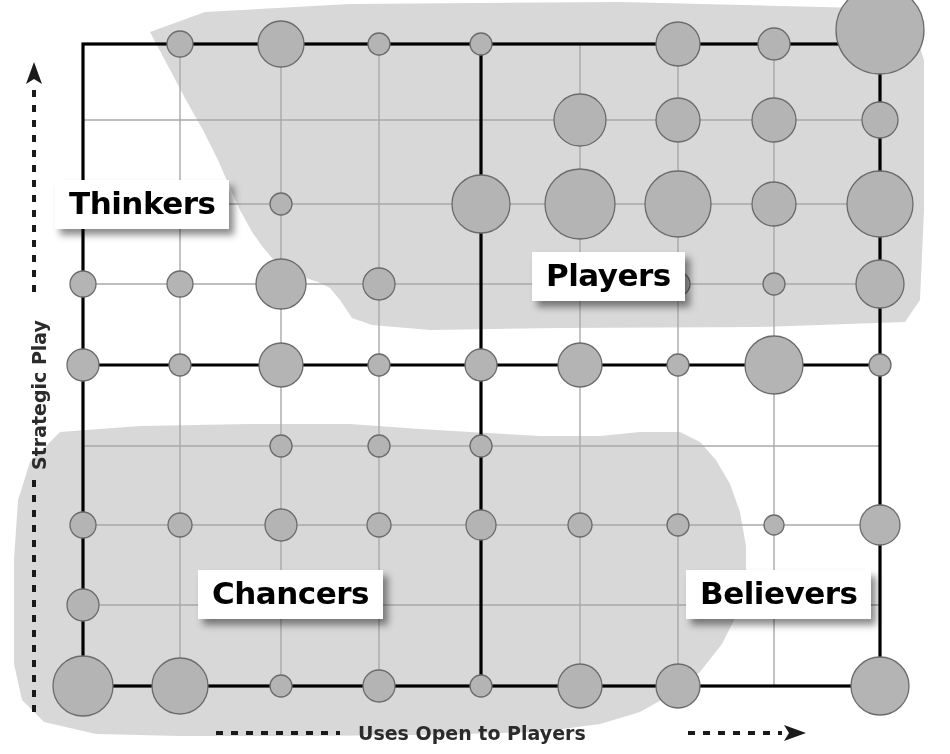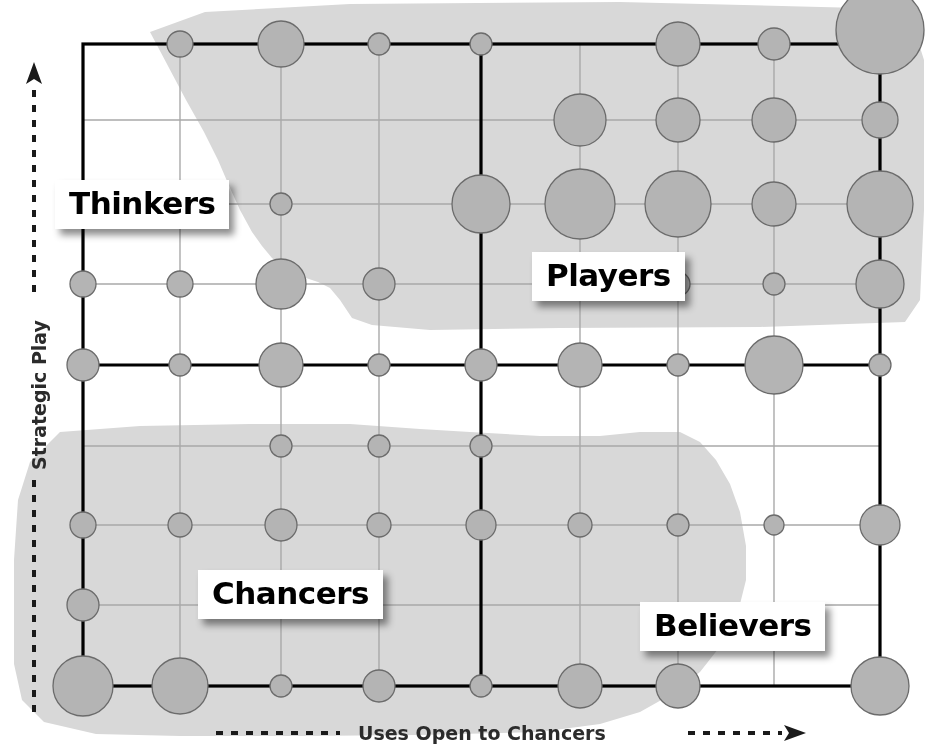--- a/index.html
+++ b/index.html
@@ -166,19 +166,19 @@
       <path d="M 806,733 L 784,725 L 789,733 L 784,741 Z" fill="#1a1a1a" stroke="none"></path>
     </g>
   </svg>
 
   <div class="quad-label" id="label-thinkers" style="left: 55px; top: 180px;">Thinkers</div>
 
   <div class="quad-label" id="label-players" style="left: 492px; top: 252px; margin-left: 40px;">Players</div>
 
   <div class="quad-label" id="label-chancers" style="left: 190px; top: 570px; margin-left: 8px;">Chancers</div>
 
-  <div class="quad-label" id="label-believers" style="left: 640px; top: 570px; margin-top: 32px;">Believers</div>
+  <div class="quad-label" id="label-believers" style="left: 686px; top: 570px;">Believers</div>
 
   <div class="axis-title" id="y-axis-title" style="left:28px; top:470px;">Strategic Play</div>
 
-  <div class="axis-title" id="x-axis-title" style="left:358px; top:722px;">Uses Open to Chancers</div>
+  <div class="axis-title" id="x-axis-title" style="left:358px; top:722px;">Uses Open to Players</div>
 
 </div>
 
 </body></html>

